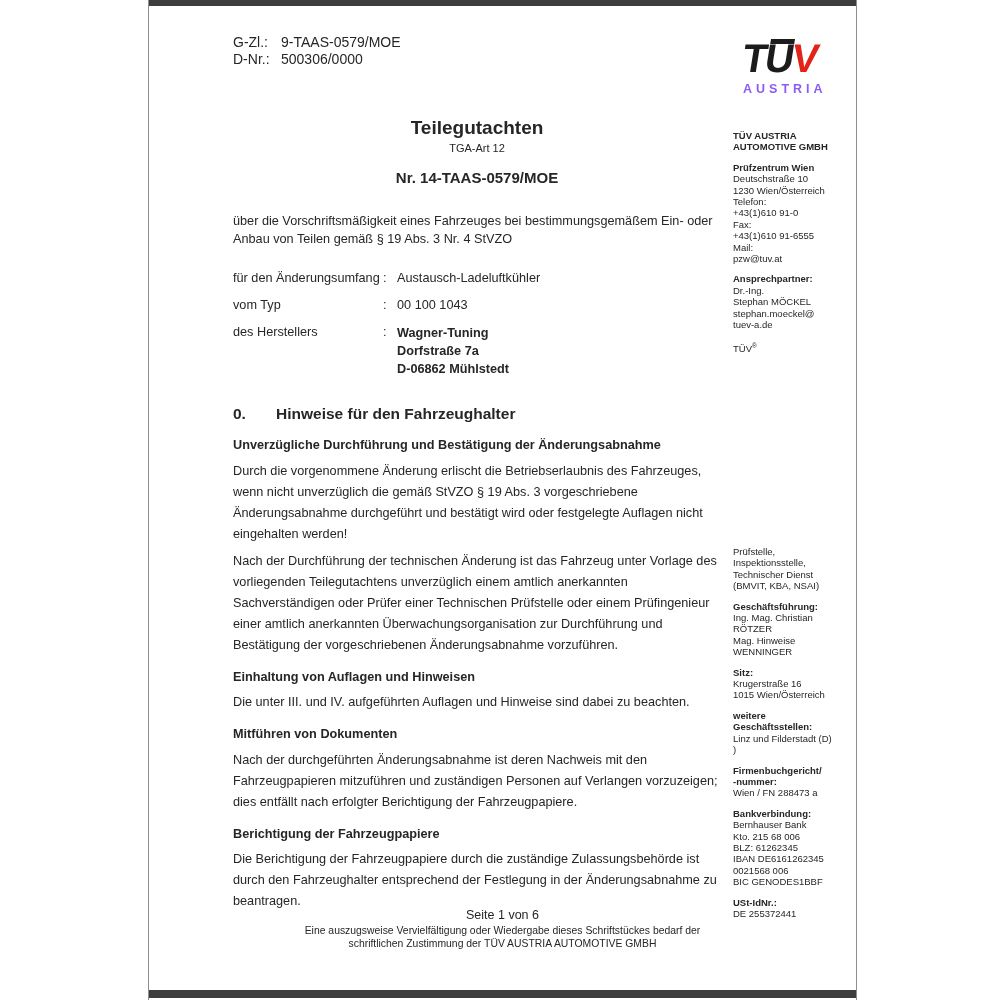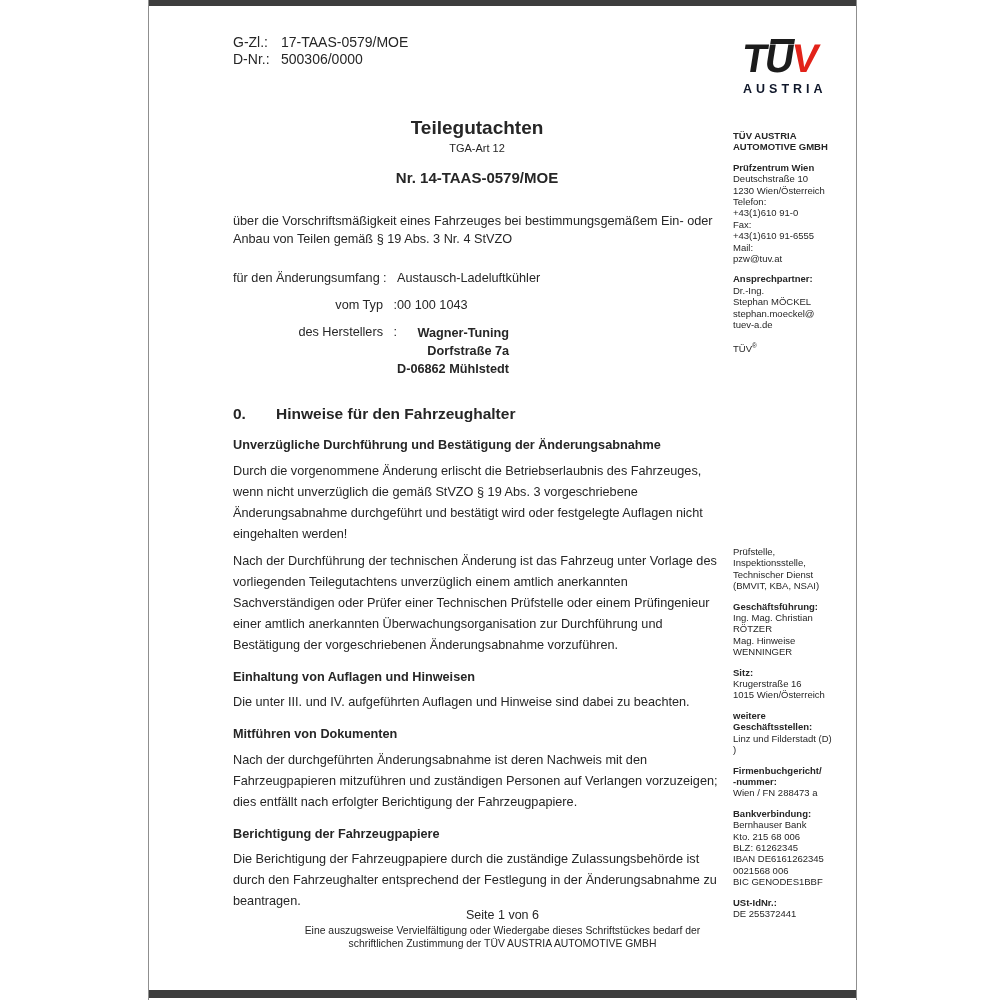--- a/index.html
+++ b/index.html
@@ -13,31 +13,31 @@
   .ref { position:absolute; left:84px; top:34px; font-size:14px; line-height:17px; }
   .ref-row { display:flex; }
   .ref-label { width:48px; }
 
   
   .logo { position:absolute; left:594px; top:36px; width:110px; text-align:left; }
   .logo-tuv { display:flex; font-weight:bold; font-size:40px; line-height:44px; letter-spacing:-2px;
               color:#1c1c1c; transform:skewX(-9deg); }
   .logo-u { position:relative; }
   .logo-u::before { content:""; position:absolute; left:3px; right:0px; top:3px; height:5px; background:#1c1c1c; }
-  .logo-austria { margin-top:2px; font-weight:bold; font-size:12.5px; letter-spacing:4px; color:#0f172a; }
+  .logo-austria { margin-top:2px; font-weight:bold; font-size:12.5px; letter-spacing:4px; color:#8b5cf6; }
 
   
   .main { position:absolute; left:84px; top:116px; width:488px; }
   .title { text-align:center; font-size:19px; font-weight:bold; line-height:24px; }
   .subtitle { text-align:center; font-size:11px; margin-top:2px; }
   .number { text-align:center; font-size:15px; font-weight:bold; margin-top:15px; }
   .intro { font-size:12.7px; line-height:18px; margin-top:26px; }
   .fields { margin-top:22px; font-size:12.7px; }
   .field-row { display:flex; line-height:17px; }
-  .field-row + .field-row { margin-top:10px;text-align:right; }
+  .field-row + .field-row { margin-top:10px; }
   .field-label { width:150px; flex:none; }
   .field-colon { width:14px; flex:none; }
   .field-value.bold { font-weight:bold; line-height:18px; }
   .sec-heading { display:flex; margin-top:26px; font-size:15.5px; font-weight:bold; line-height:20px; }
   .sec-num { width:43px; flex:none; }
   .subheading { font-size:12.7px; font-weight:bold; margin-top:13px; line-height:17.5px; }
   .paragraph { font-size:12.7px; margin-top:6px; line-height:21px; }
 
   
   .sidebar-top, .sidebar-bottom { position:absolute; left:584px; width:124px; font-size:9.5px; line-height:11.4px; }
@@ -57,21 +57,21 @@
 </head>
 <body>
 
 <div class="page">
   <div class="bar-top"></div>
   <div class="bar-bottom"></div>
 
   <div class="ref">
     <div class="ref-row">
       <span class="ref-label">G-Zl.:</span>
-      <span class="ref-value">17-TAAS-0579/MOE</span>
+      <span class="ref-value">9-TAAS-0579/MOE</span>
     </div>
     <div class="ref-row">
       <span class="ref-label">D-Nr.:</span>
       <span class="ref-value">500306/0000</span>
     </div>
   </div>
 
   <div class="logo">
     <div class="logo-tuv">
       <span>T</span>

